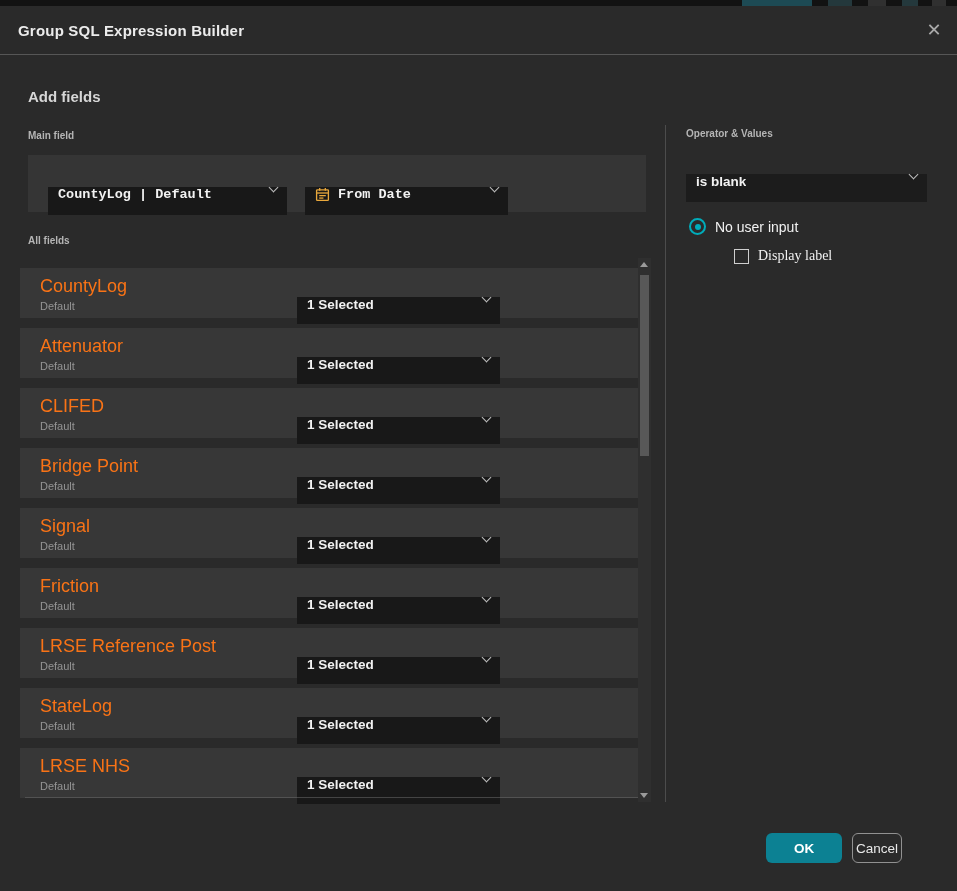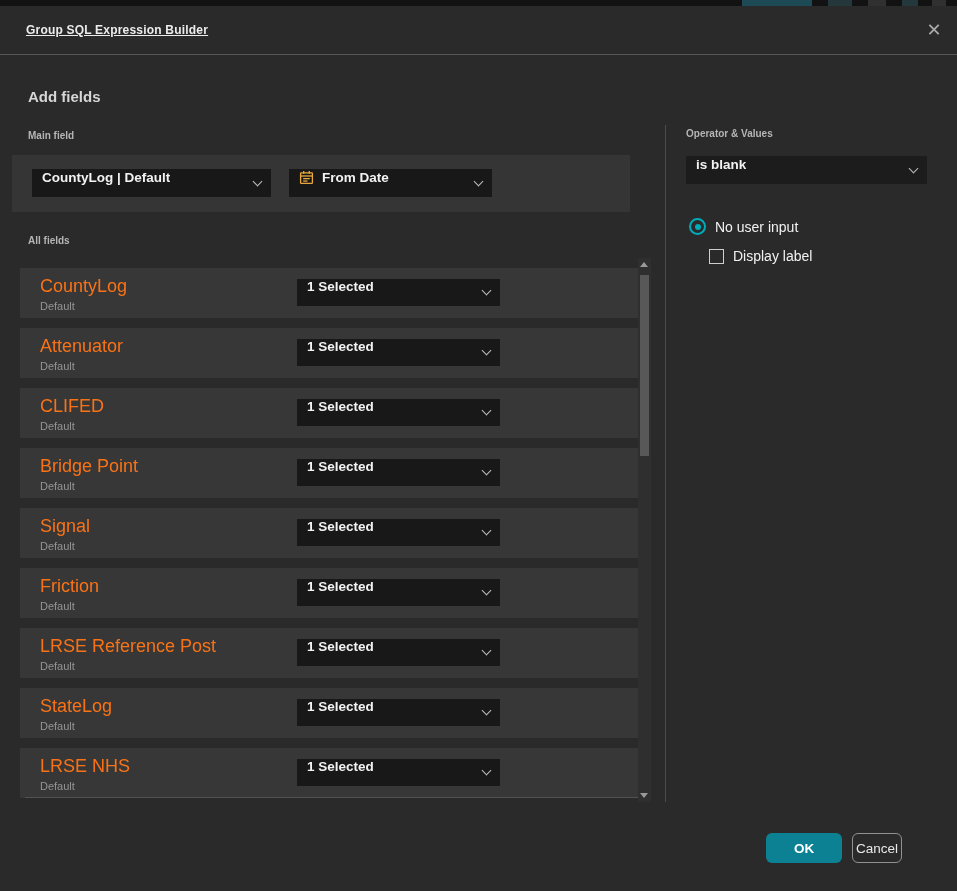--- a/index.html
+++ b/index.html
@@ -19,37 +19,37 @@
   }
   
   .top-strip { position:absolute; left:0; top:0; width:957px; height:6px; background:#121212; }
   .top-strip .frag { position:absolute; top:0; height:6px; }
 
   
   .titlebar {
     position:absolute; left:0; top:6px; width:957px; height:49px;
     border-bottom:1px solid #565656; display:flex; align-items:center;
   }
-  .title { padding-left:26px; font-size:12px; font-weight:700; color:#ececec; letter-spacing:.2px;text-decoration:underline; }
+  .title { padding-left:18px; font-size:15px; font-weight:700; color:#ececec; letter-spacing:.2px; }
   .close-btn {
     position:absolute; right:10px; top:11px; width:26px; height:26px;
     display:flex; align-items:center; justify-content:center;
     color:#a9a9a9; font-size:18px; font-weight:400; cursor:pointer;
   }
 
   .section-title { position:absolute; left:28px; top:88px; font-size:15px; font-weight:700; color:#d6d6d6; }
   .group-label { font-size:10px; font-weight:700; color:var(--label); }
 
   
   .main-field-label { position:absolute; left:28px; top:130px; }
-  .main-field-box { position:absolute; left:12px; top:155px; width:618px; height:57px; background:var(--panel); }
+  .main-field-box { position:absolute; left:28px; top:155px; width:618px; height:57px; background:var(--panel);font-family:Liberation Mono, monospace; }
 
   .select {
     position:absolute; background:var(--input); height:28px;
-    display:flex; align-items:flex-end; padding:12px 10px; cursor:pointer;
+    display:flex; align-items:flex-start; padding:0 10px; cursor:pointer;margin-top:18px;
   }
   .select .val { font-size:13.5px; font-weight:600; color:#f2f2f2; white-space:nowrap; overflow:hidden; }
   .chev {
     width:7px; height:7px; border-right:1.5px solid #bdbdbd; border-bottom:1.5px solid #bdbdbd;
     transform:rotate(45deg); margin-left:auto; margin-top:-3px; flex:0 0 auto;
   }
   .sel-dataset { left:20px; top:14px; width:239px; }
   .sel-field   { left:277px; top:14px; width:203px; }
   .cal-icon { margin-right:8px; flex:0 0 auto; display:flex; }
 
@@ -74,21 +74,21 @@
   .op-title { position:absolute; left:686px; top:128px; }
   .op-select { left:686px; top:156px; width:241px; background:var(--input2); }
   .op-select .val { font-weight:600; }
 
   .radio-row { position:absolute; left:689px; top:218px; display:flex; align-items:center; cursor:pointer; }
   .radio { position:relative; width:17px; height:17px; border-radius:50%; border:2px solid #8a8a8a; flex:0 0 auto; }
   .radio.on { border-color:var(--radio); }
   .radio.on::after { content:""; position:absolute; left:3.5px; top:3.5px; width:6px; height:6px; border-radius:50%; background:var(--radio); }
   .radio-row .lbl, .check-row .lbl { margin-left:9px; font-size:14px; color:#f1f1f1; }
 
-  .check-row { position:absolute; left:709px; top:248px; display:flex; align-items:center; cursor:pointer; }
+  .check-row { position:absolute; left:734px; top:248px; display:flex; align-items:center; cursor:pointer;font-family:Liberation Serif, serif; }
   .checkbox { width:15px; height:15px; border:1.5px solid #cfcfcf; background:transparent; flex:0 0 auto; }
 
   
   .btn { position:absolute; top:833px; height:30px; font-size:13.5px; display:flex; align-items:center; justify-content:center; cursor:pointer; border-radius:6px; }
   .btn-ok { left:766px; width:76px; background:var(--accent); color:#ffffff; font-weight:600; }
   .btn-cancel { left:852px; width:50px; background:transparent; border:1px solid #919191; color:#e8e8e8; }
 </style>
 </head>
 <body>
 

